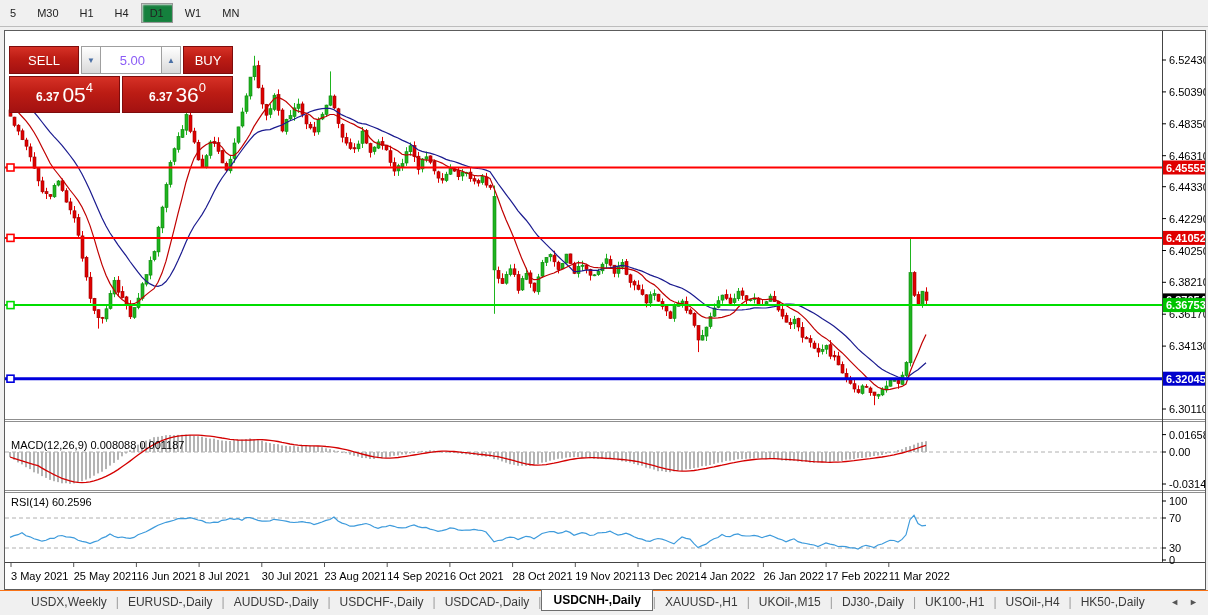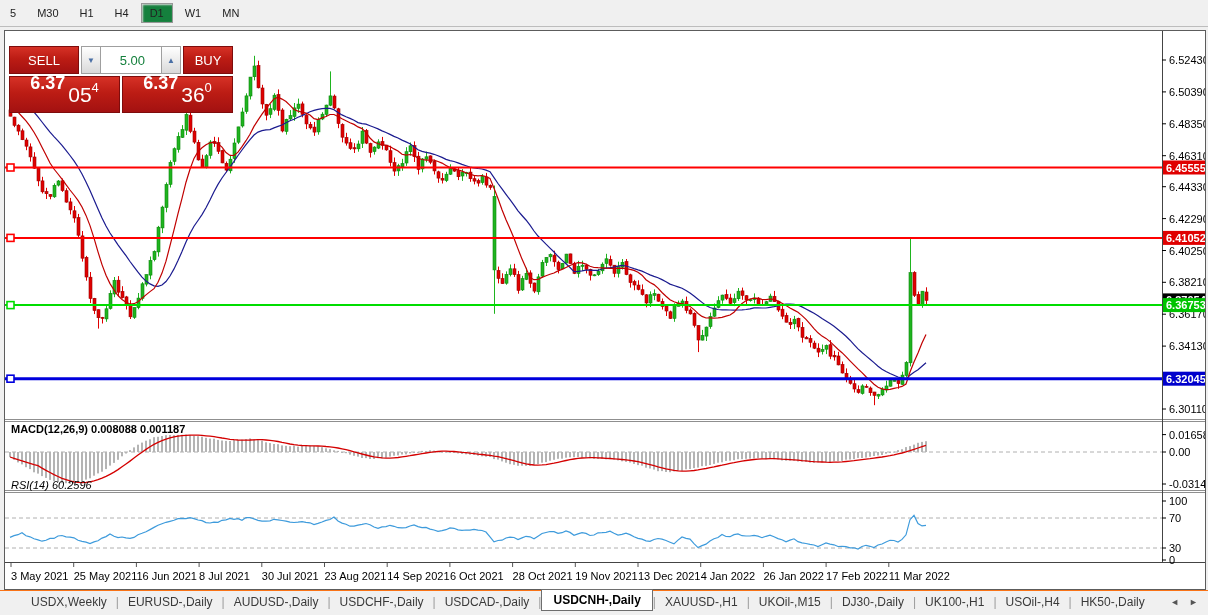--- a/index.html
+++ b/index.html
@@ -18,23 +18,23 @@
   
   .trade-panel{position:absolute;left:4px;top:15px;width:224px;z-index:6;}
   .tp-row{display:flex;gap:2px;text-align:center;}
   .tp-row1{height:28px;}
   .tp-row2{height:37px;margin-top:2px;}
   .red-box{background:linear-gradient(180deg,#d63126 0%,#bc1c14 45%,#a31111 100%);border:1px solid #7e0c0c;color:#fff;display:flex;align-items:center;justify-content:center;box-sizing:border-box;}
   .tp-sell,.tp-buy{flex:0 0 70px;font-size:13px;}
   .tp-buy{flex:0 0 50px;}
   .spinner{flex:1;display:flex;box-sizing:border-box;}
   .spin-btn{width:20px;background:linear-gradient(#ffffff,#d9d9d9);border:1px solid #9f9f9f;color:#4a6fa5;font-size:8px;display:flex;align-items:center;justify-content:center;box-sizing:border-box;}
-  .spin-val{flex:1;background:#fff;border-top:1px solid #9f9f9f;border-bottom:1px solid #9f9f9f;font-size:13px;color:#15803d;display:flex;align-items:center;justify-content:flex-end;padding-right:16px;box-sizing:border-box;}
+  .spin-val{flex:1;background:#fff;border-top:1px solid #9f9f9f;border-bottom:1px solid #9f9f9f;font-size:13px;color:#8b5cf6;display:flex;align-items:center;justify-content:flex-end;padding-right:16px;box-sizing:border-box;}
   .price-box{flex:1;display:flex;align-items:flex-end;justify-content:center;padding-bottom:2px;}
-  .p-small{font-size:18px;font-weight:bold;margin:0 3px 16px 0;}
+  .p-small{font-size:12px;font-weight:bold;margin:0 3px 6px 0;}
   .p-big{font-size:21px;line-height:30px;}
   .p-sup{font-size:13px;align-self:flex-start;margin-top:3px;}
   
   .tabbar{position:absolute;left:0;top:590px;width:1208px;height:22px;background:#f0f0f0;border-top:1px solid #f97316;display:flex;align-items:center;font-size:12px;color:#3a3a3a;padding-left:22px;box-sizing:border-box;}
   .tab{padding:2px 9px;white-space:nowrap;cursor:default;}
   .tab.active{background:#fff;border:1px solid #6e6e6e;font-weight:bold;color:#000;margin-top:-3px;padding:3px 11px;}
   .tab-sep{color:#9a9a9a;}
   .tab-arrows{margin-left:auto;margin-right:10px;color:#555;font-size:9px;display:flex;gap:10px;}
   .tab-arrows span{cursor:default;}
 </style>
@@ -867,22 +867,22 @@
           <span class="p-sup">4</span>
       </div>
       <div class="red-box price-box">
         <span class="p-small">6.37</span>
           <span class="p-big">36</span>
           <span class="p-sup">0</span>
       </div>
     </div>
   </div>
 
-  <div class="pane-label" style="top:392px;font-weight:bold;">MACD(12,26,9) 0.008088 0.001187</div>
-  <div class="pane-label" style="top:448px;font-style:italic;">RSI(14) 60.2596</div>
+  <div class="pane-label" style="top:408px;">MACD(12,26,9) 0.008088 0.001187</div>
+  <div class="pane-label" style="top:465px;">RSI(14) 60.2596</div>
 </div>
 
 <div class="tabbar" id="tabbar">
     <div class="tab">USDX,Weekly</div>
     <span class="tab-sep">|</span>
     <div class="tab">EURUSD-,Daily</div>
     <span class="tab-sep">|</span>
     <div class="tab">AUDUSD-,Daily</div>
     <span class="tab-sep">|</span>
     <div class="tab">USDCHF-,Daily</div>

